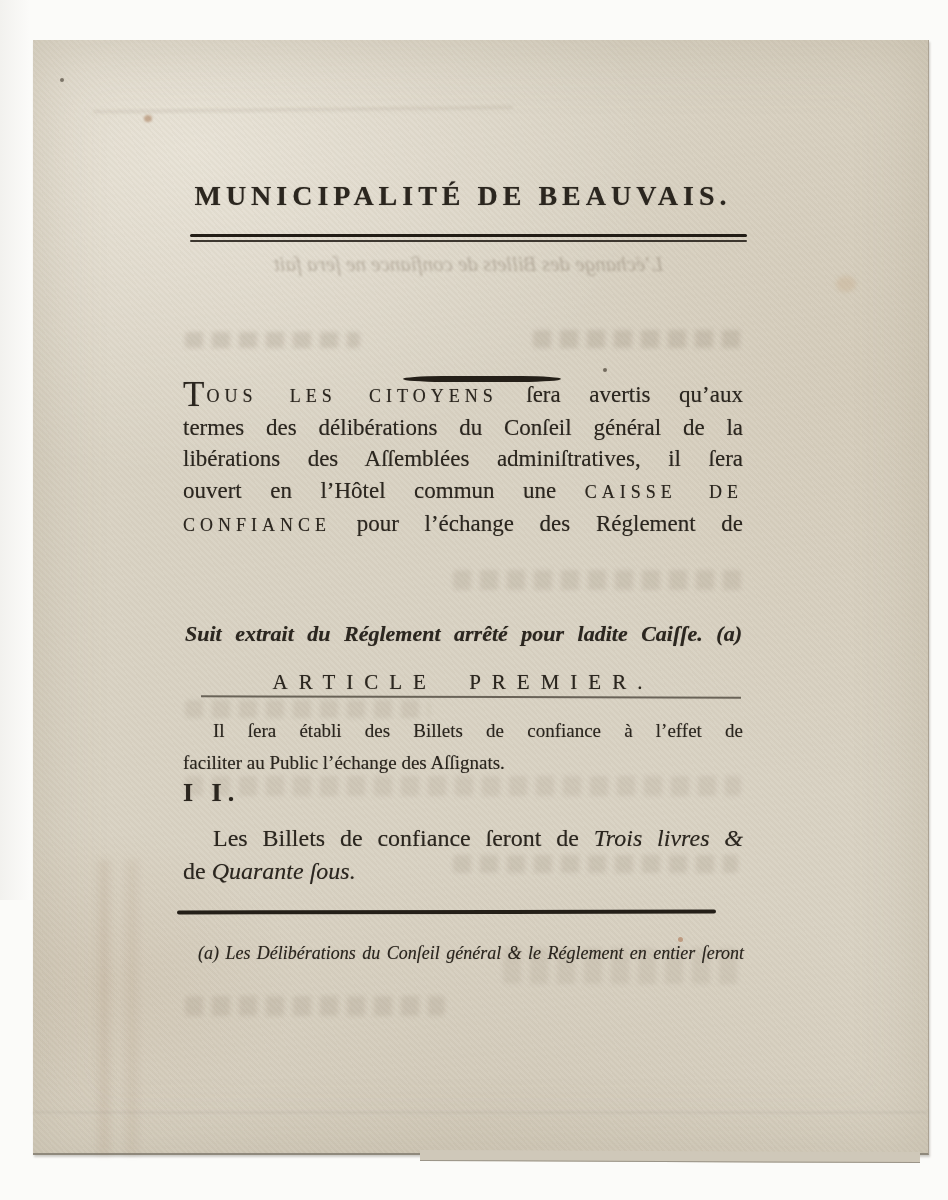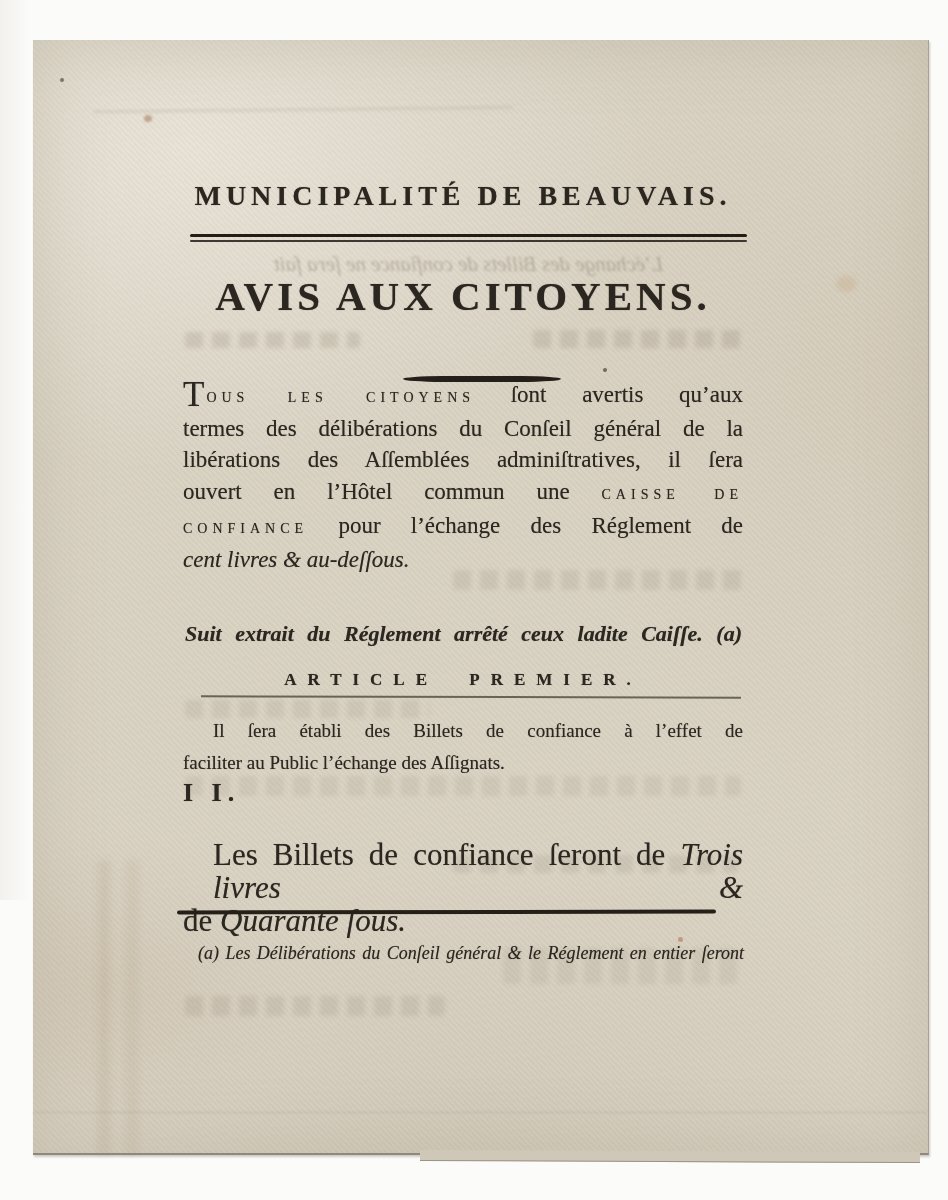--- a/index.html
+++ b/index.html
@@ -51,43 +51,43 @@
   .flourish{
     position:absolute;left:370px;top:336px;width:158px;height:6px;
     background:#241f18;border-radius:50%/100%;
   }
   .intro{top:339px;font-size:23px;line-height:31.2px;}
   .tline{min-height:31px;}
   .al-justify{text-align:justify;text-align-last:justify;}
   .al-left{text-align:left;}
   .indent{padding-left:30px;}
   .seg-plain{}
-  .seg-caps{font-size:14px;letter-spacing:5px;}
+  .seg-caps{font-size:18px;letter-spacing:5px;}
   .seg-initial{font-size:35px;line-height:0;vertical-align:-4px;letter-spacing:2px;}
   .seg-italic{font-style:italic;}
   .intro, .para, .footnote{text-shadow:0 0 0.8px rgba(43,38,31,0.45);}
   .reg-lead{
     top:581px;font-size:22px;font-weight:bold;font-style:italic;
     text-align:justify;text-align-last:justify;left:152px;width:557px;
     text-shadow:0 0 0.8px rgba(43,38,31,0.5);
   }
   .lead-rule{
     position:absolute;left:168px;top:656px;width:540px;height:1.5px;
     background:#3a342b;opacity:.7;transform:rotate(0.15deg);
   }
   .art1-heading{
-    top:630px;text-align:center;font-size:17px;letter-spacing:11px;word-spacing:16px;
-    white-space:nowrap;text-shadow:0 0 0.8px rgba(43,38,31,0.55);font-weight:bold;
+    top:630px;text-align:center;font-size:21px;letter-spacing:11px;word-spacing:16px;
+    white-space:nowrap;text-shadow:0 0 0.8px rgba(43,38,31,0.55);
   }
   .para1{top:675px;font-size:19px;line-height:32px;}
   .art2-heading{
     top:738px;text-align:left;font-size:26px;font-weight:bold;letter-spacing:6px;
     text-shadow:0 0 0.8px rgba(43,38,31,0.55);
   }
-  .para2{top:798px;font-size:31px;line-height:33px;}
+  .para2{top:782px;font-size:24px;line-height:33px;}
   .foot-rule{
     position:absolute;left:144px;top:870px;width:539px;height:3.5px;
     background:#241f18;border-radius:2px;transform:rotate(-0.1deg);
   }
   .footnote{
     position:absolute;left:145px;top:899px;width:566px;
     font-size:18px;line-height:29px;font-style:italic;
   }
   .footnote .indent{padding-left:20px;}
   
@@ -157,34 +157,32 @@
     <div class="crease"></div>
     <div class="streaks"></div>
 
     <div class="col muni-title">MUNICIPALITÉ DE BEAUVAIS.</div>
 
     <div class="double-rule">
       <div class="r1"></div>
         <div class="r2"></div>
     </div>
 
-    <div class="col avis-heading">AVIS AUX CITOYENS.</div>
 
     <div class="flourish"></div>
 
     <div class="col intro">
-        <div class="tline al-justify"><span class="seg-initial">T</span><span class="seg-caps">OUS LES CITOYENS</span><span class="seg-plain"> ſont avertis qu’aux</span></div>
+        <div class="tline al-justify"><span class="seg-initial">T</span><span class="seg-caps">OUS LES CITOYENS</span><span class="seg-plain"> ſera avertis qu’aux</span></div>
         <div class="tline al-justify"><span class="seg-plain">termes des délibérations du Conſeil général de la</span></div>
         <div class="tline al-justify"><span class="seg-plain">libérations des Aſſemblées adminiſtratives, il ſera</span></div>
         <div class="tline al-justify"><span class="seg-plain">ouvert en l’Hôtel commun une </span><span class="seg-caps">CAISSE DE</span></div>
         <div class="tline al-justify"><span class="seg-caps">CONFIANCE</span><span class="seg-plain"> pour l’échange des Réglement de</span></div>
-        <div class="tline al-left"><span class="seg-italic">cent livres &amp; au-deſſous.</span></div>
-      </div>
-
-    <div class="col reg-lead">Suit extrait du Réglement arrêté ceux ladite Caiſſe. (a)</div>
+      </div>
+
+    <div class="col reg-lead">Suit extrait du Réglement arrêté pour ladite Caiſſe. (a)</div>
 
     <div class="lead-rule"></div>
 
     <div class="col art1-heading">ARTICLE PREMIER.</div>
 
     <div class="col para para1">
         <div class="tline al-justify indent"><span class="seg-plain">Il ſera établi des Billets de confiance à l’effet de</span></div>
         <div class="tline al-left"><span class="seg-plain">faciliter au Public l’échange des Aſſignats.</span></div>
       </div>
 

